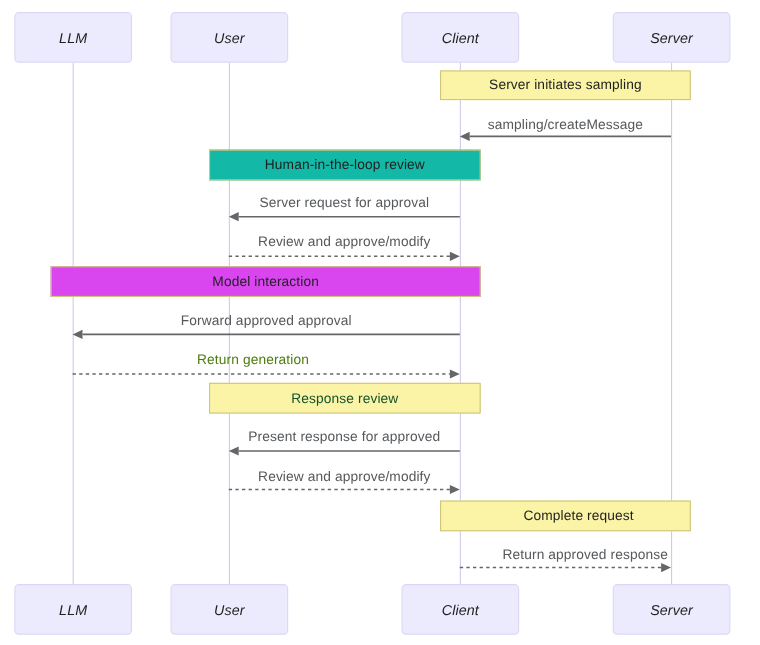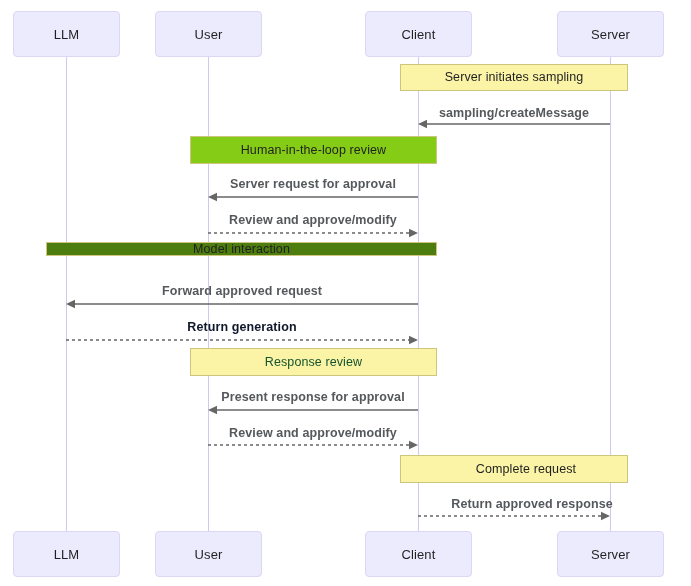--- a/index.html
+++ b/index.html
@@ -28,20 +28,21 @@
     border-radius: 4px;
     display: flex;
     align-items: center;
     justify-content: center;
   }
   .actor-label {
     font-size: 13px;
     color: #1f2020;
     line-height: 1;
     letter-spacing: 0.1px;
+    font-style: italic;
   }
   .lifeline {
     position: absolute;
     width: 1px;
     background: #CFC9ED;
   }
   .note-box {
     position: absolute;
     box-sizing: border-box;
     background: #FBF3A6;
@@ -58,21 +59,20 @@
     white-space: nowrap;
   }
   .msg-label {
     position: absolute;
     font-size: 12.5px;
     color: #56595c;
     line-height: 1;
     white-space: nowrap;
     text-align: center;
     letter-spacing: 0.1px;
-    font-weight: bold;
   }
   .msg-arrow {
     position: absolute;
     height: 10px;
     overflow: visible;
   }
   .msg-arrow svg {
     display: block;
     overflow: visible;
   }
@@ -116,35 +116,35 @@
           <polygon points="0,5 9,0.8 9,9.2" fill="#666666"></polygon>
         </svg>
       </div>
       <div class="msg-label" style="left: 208px; width: 210px; top: 214px; color: rgb(86, 89, 92);">Review and approve/modify</div>
       <div class="msg-arrow" style="left: 208px; top: 228px; width: 210px;">
         <svg width="210" height="10" viewBox="0 0 210 10">
           <line x1="0" y1="5" x2="201" y2="5" stroke="#666666" stroke-width="1.4" stroke-dasharray="3,3"></line>
           <polygon points="210,5 201,0.8 201,9.2" fill="#666666"></polygon>
         </svg>
       </div>
-      <div class="msg-label" style="left: 66px; width: 352px; top: 285px; color: rgb(86, 89, 92);">Forward approved request</div>
+      <div class="msg-label" style="left: 66px; width: 352px; top: 285px; color: rgb(86, 89, 92);">Forward approved approval</div>
       <div class="msg-arrow" style="left: 66px; top: 299px; width: 352px;">
         <svg width="352" height="10" viewBox="0 0 352 10">
           <line x1="9" y1="5" x2="352" y2="5" stroke="#666666" stroke-width="1.5"></line>
           <polygon points="0,5 9,0.8 9,9.2" fill="#666666"></polygon>
         </svg>
       </div>
-      <div class="msg-label" style="left: 66px; width: 352px; top: 321px; color: #0f172a;">Return generation</div>
+      <div class="msg-label" style="left: 54px; width: 352px; top: 321px; color: #4d7c0f;">Return generation</div>
       <div class="msg-arrow" style="left: 66px; top: 335px; width: 352px;">
         <svg width="352" height="10" viewBox="0 0 352 10">
           <line x1="0" y1="5" x2="343" y2="5" stroke="#666666" stroke-width="1.4" stroke-dasharray="3,3"></line>
           <polygon points="352,5 343,0.8 343,9.2" fill="#666666"></polygon>
         </svg>
       </div>
-      <div class="msg-label" style="left: 208px; width: 210px; top: 391px; color: rgb(86, 89, 92);">Present response for approval</div>
+      <div class="msg-label" style="left: 208px; width: 210px; top: 391px; color: rgb(86, 89, 92);">Present response for approved</div>
       <div class="msg-arrow" style="left: 208px; top: 405px; width: 210px;">
         <svg width="210" height="10" viewBox="0 0 210 10">
           <line x1="9" y1="5" x2="210" y2="5" stroke="#666666" stroke-width="1.5"></line>
           <polygon points="0,5 9,0.8 9,9.2" fill="#666666"></polygon>
         </svg>
       </div>
       <div class="msg-label" style="left: 208px; width: 210px; top: 427px; color: rgb(86, 89, 92);">Review and approve/modify</div>
       <div class="msg-arrow" style="left: 208px; top: 440px; width: 210px;">
         <svg width="210" height="10" viewBox="0 0 210 10">
           <line x1="0" y1="5" x2="201" y2="5" stroke="#666666" stroke-width="1.4" stroke-dasharray="3,3"></line>
@@ -156,24 +156,24 @@
         <svg width="192" height="10" viewBox="0 0 192 10">
           <line x1="0" y1="5" x2="183" y2="5" stroke="#666666" stroke-width="1.4" stroke-dasharray="3,3"></line>
           <polygon points="192,5 183,0.8 183,9.2" fill="#666666"></polygon>
         </svg>
       </div>
     </div>
   <div id="notes">
       <div class="note-box" style="left: 400px; top: 64px; width: 228px; height: 27px; background: rgb(251, 243, 166); border-color: rgb(204, 198, 126);">
         <span class="note-label" style="color: rgb(31, 32, 32);">Server initiates sampling</span>
       </div>
-      <div class="note-box" style="left: 190px; top: 136px; width: 247px; height: 28px; background: #84cc16; border-color: rgb(204, 198, 126);">
+      <div class="note-box" style="left: 190px; top: 136px; width: 247px; height: 28px; background: #14b8a6; border-color: rgb(204, 198, 126);">
         <span class="note-label" style="color: rgb(31, 32, 32);">Human-in-the-loop review</span>
       </div>
-      <div class="note-box" style="left: 46px; top: 242px; width: 391px; height: 14px; background: #4d7c0f; border-color: rgb(204, 198, 126);">
+      <div class="note-box" style="left: 46px; top: 242px; width: 391px; height: 28px; background: #d946ef; border-color: rgb(204, 198, 126);">
         <span class="note-label" style="color: rgb(31, 32, 32);">Model interaction</span>
       </div>
       <div class="note-box" style="left: 190px; top: 348px; width: 247px; height: 28px; background: rgb(251, 243, 166); border-color: rgb(204, 198, 126);">
         <span class="note-label" style="color: #14532d;">Response review</span>
       </div>
       <div class="note-box" style="left: 400px; top: 455px; width: 228px; height: 28px; background: rgb(251, 243, 166); border-color: rgb(204, 198, 126);">
         <span class="note-label" style="color: rgb(31, 32, 32); margin-left: 24px;">Complete request</span>
       </div>
     </div>
   <div id="actors-bottom">

